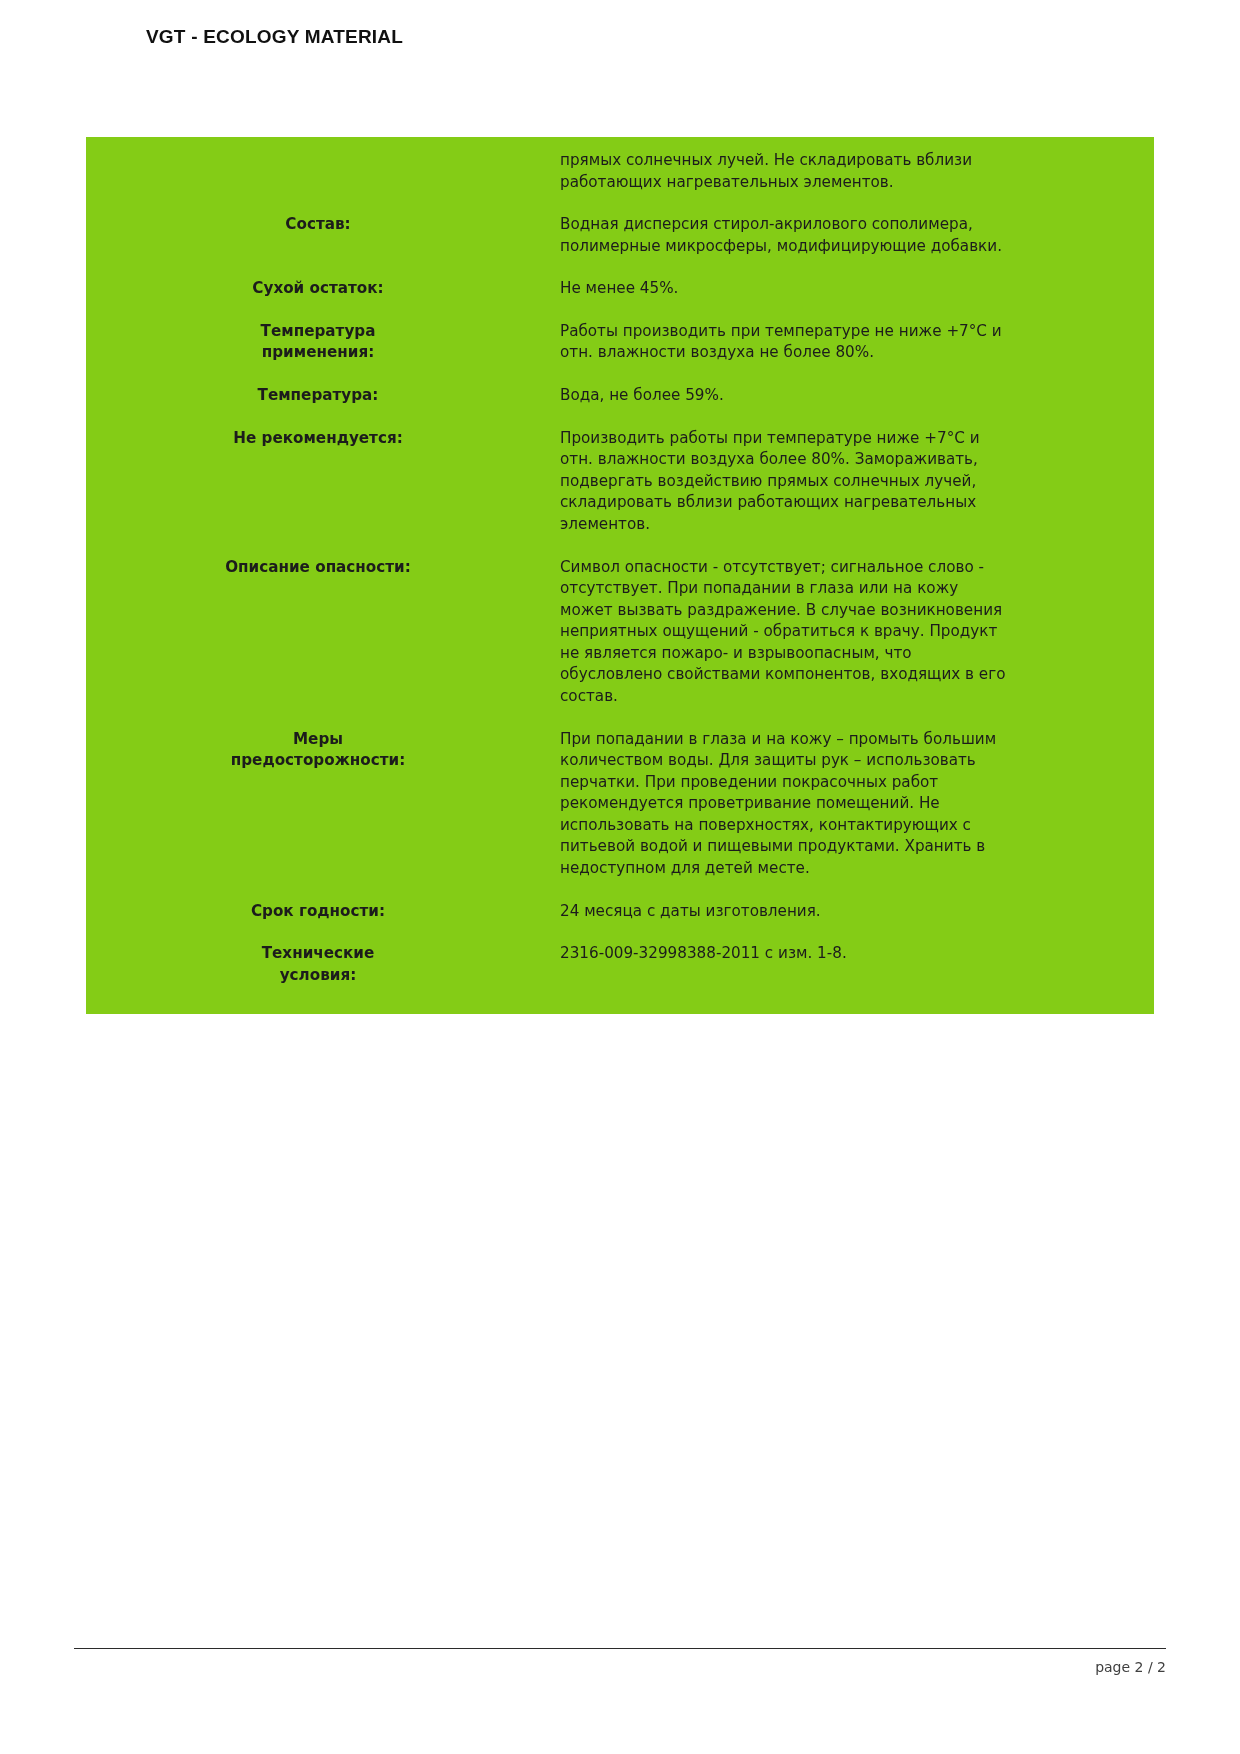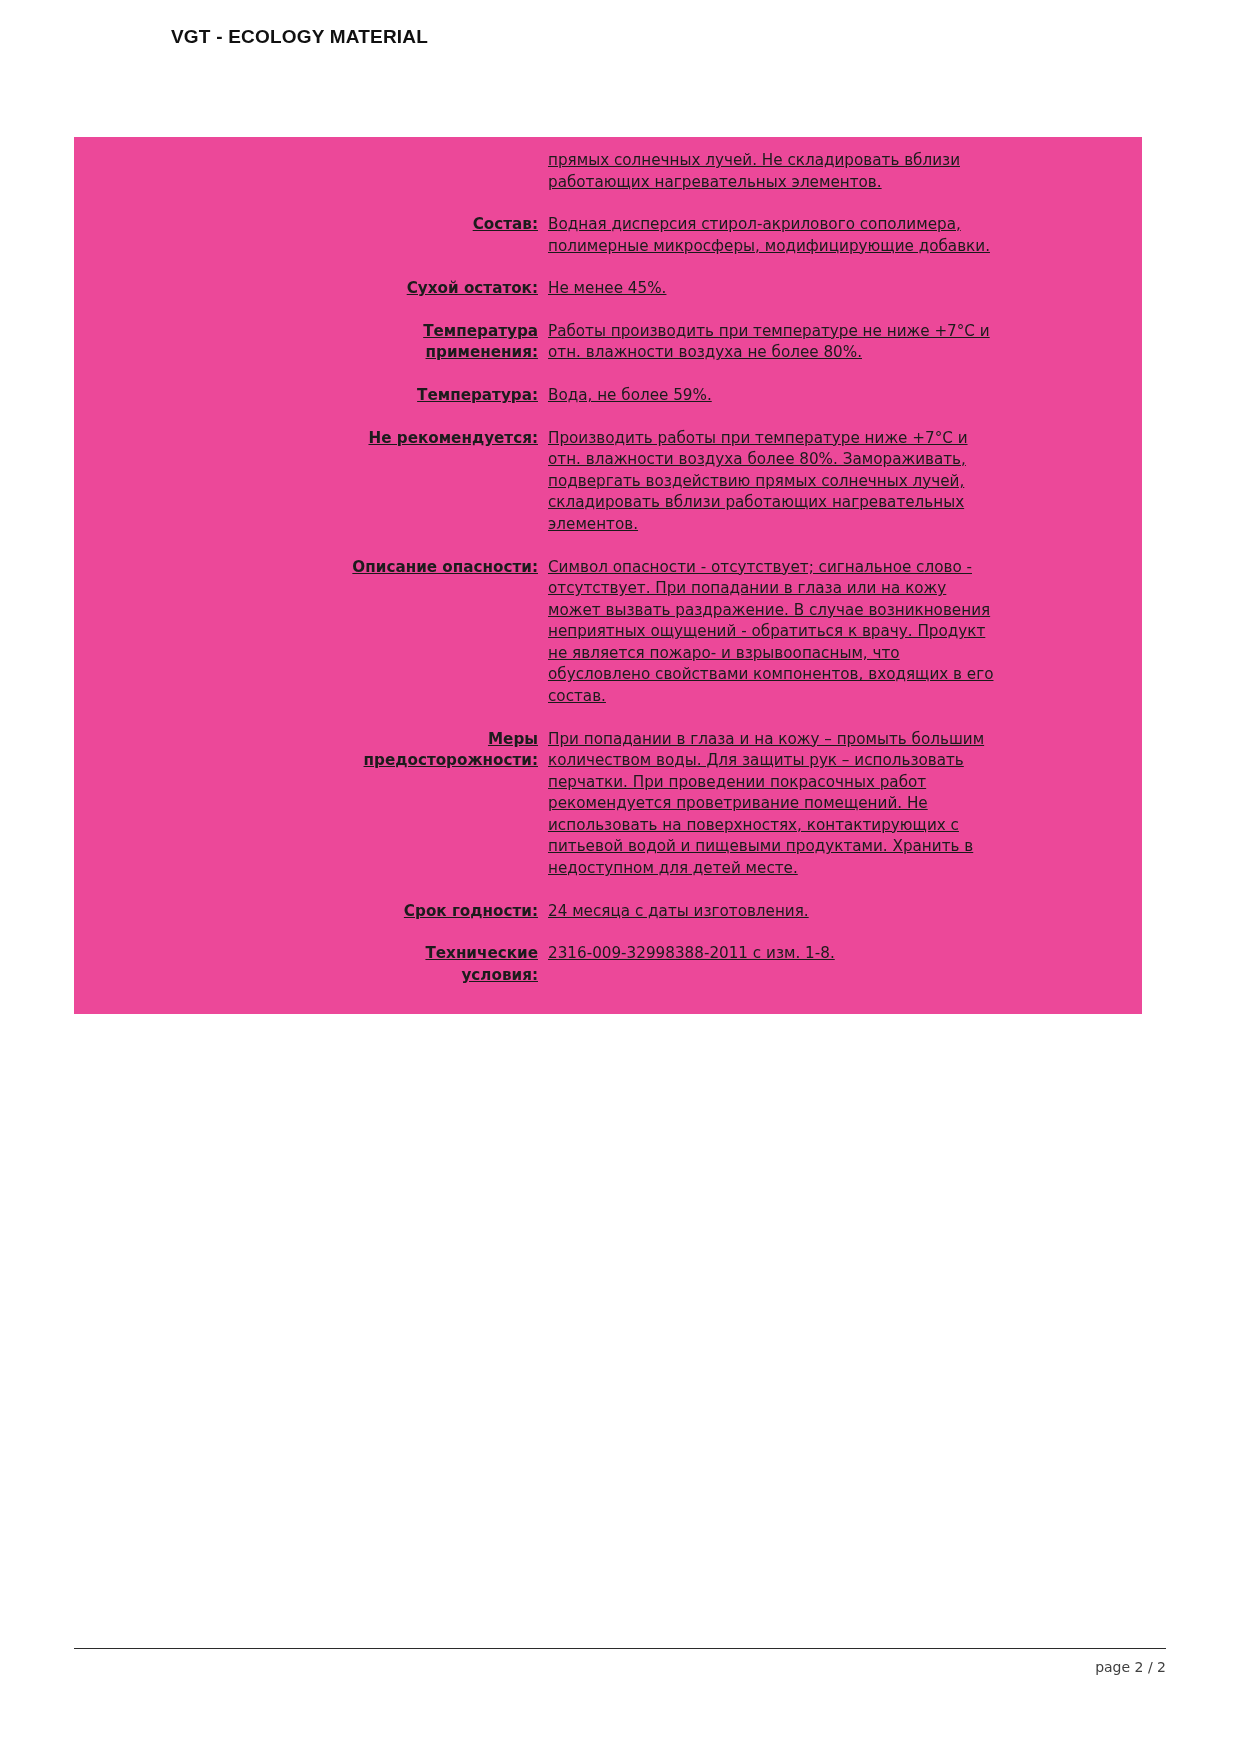--- a/index.html
+++ b/index.html
@@ -16,52 +16,51 @@
     overflow: hidden;
   }
   .page {
     position: relative;
     width: 1240px;
     height: 1754px;
     box-sizing: border-box;
   }
   .header-title {
     position: absolute;
-    left: 171px;
+    left: 146px;
     top: 26px;
     font-size: 19px;
     font-weight: bold;
     letter-spacing: 0.2px;
     color: #111111;
     font-family: "Liberation Sans", sans-serif;
   }
   .content-band {
     position: absolute;
-    left: 74px;
+    left: 86px;
     top: 137px;
     width: 1068px;
-    background: #ec4899;
-    text-decoration: underline;
+    background: #84cc16;
   }
   .spec-table {
     width: 100%;
     border-collapse: collapse;
     table-layout: fixed;
   }
   .spec-table td {
     vertical-align: top;
     padding: 0;
     font-size: 15.2px;
     line-height: 1.42;
     color: #1c1c1c;
   }
   .col-label {
     width: 474px;
     padding-right: 10px !important;
-    text-align: right;
+    text-align: center;
     font-weight: bold;
     box-sizing: border-box;
   }
   .col-value {
     width: 594px;
     padding-right: 80px !important;
     box-sizing: border-box;
   }
   .row-pad td {
     padding-top: 21px !important;

